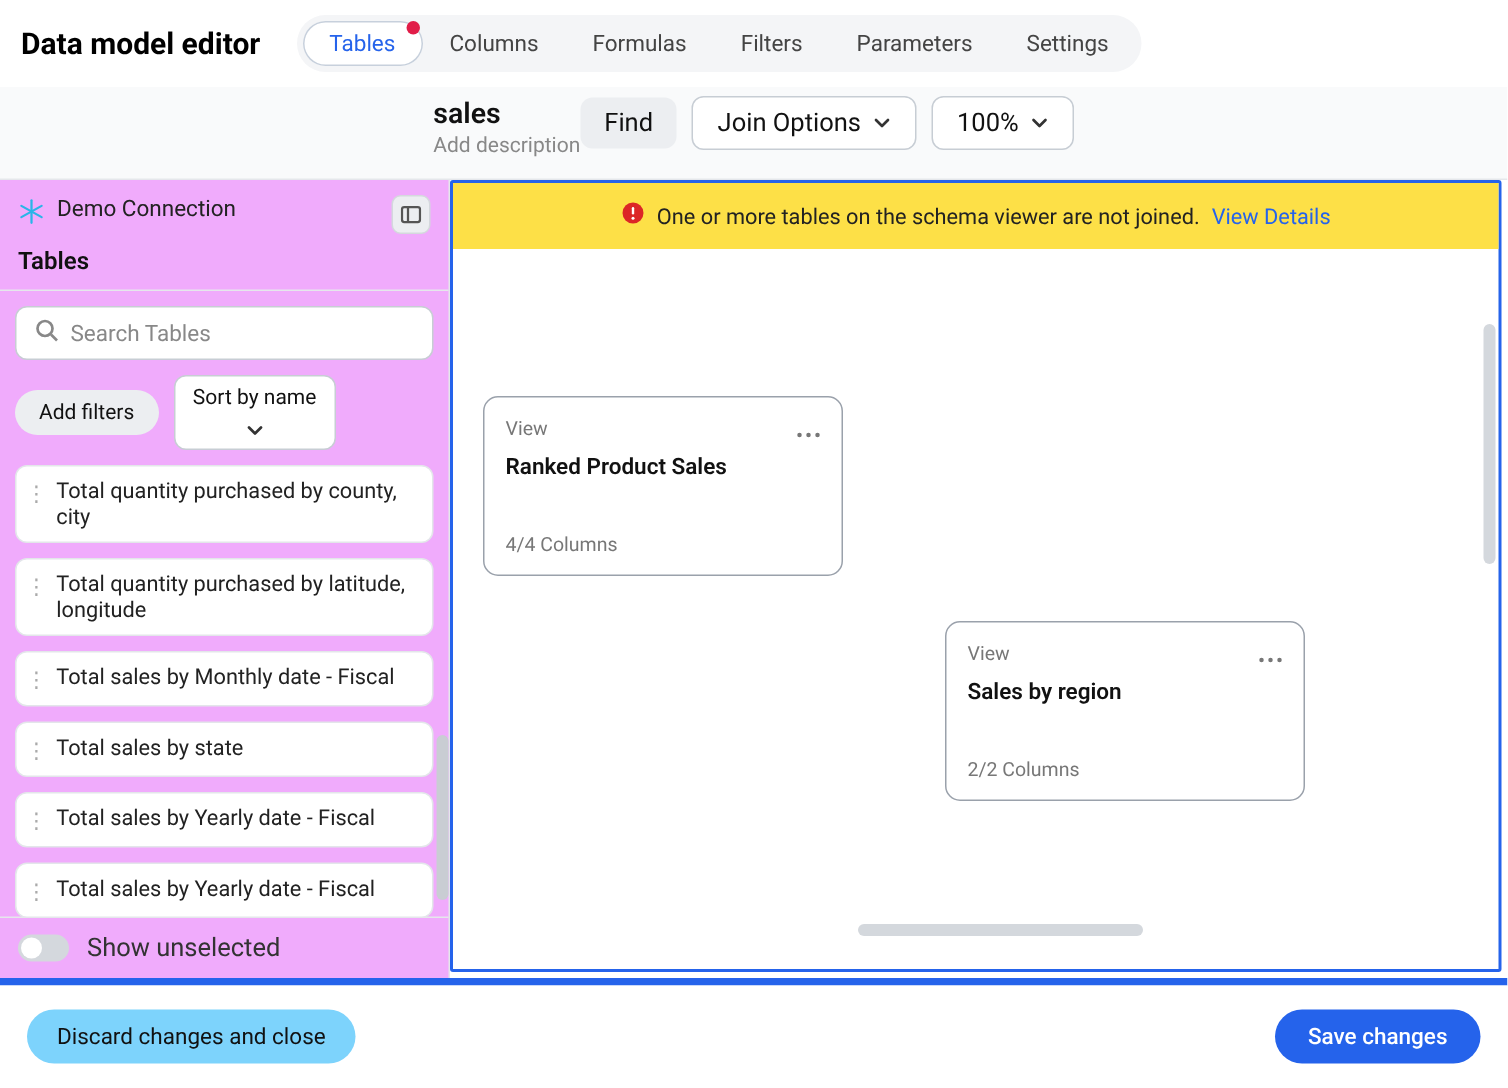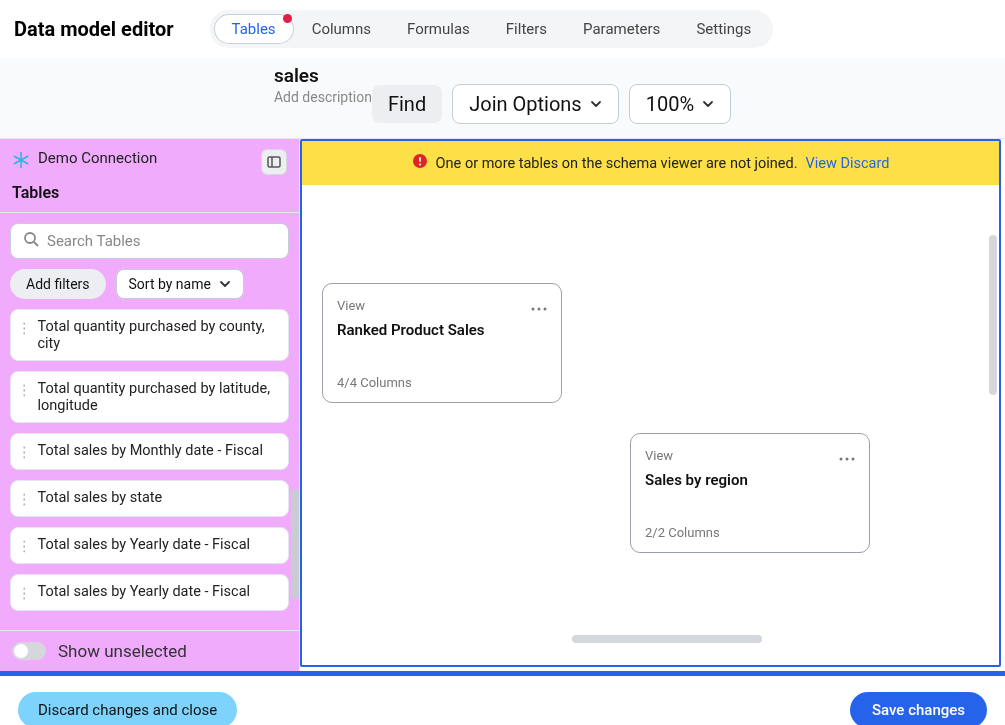--- a/index.html
+++ b/index.html
@@ -12,21 +12,21 @@
       width: 1005px;
       height: 725px;
       background: #fff;
       overflow: hidden;
       position: relative;
     }
     .top-bar {
       display: flex;
       align-items: center;
       padding: 10px 14px;
-      gap: 36px;
+      gap: 24px;
     }
     .app-title {
       font-size: 20px;
       font-weight: 700;
       color: #000;
     }
     .tab-group {
       display: flex;
       align-items: center;
       background: #f4f5f7;
@@ -78,24 +78,23 @@
       display: flex;
       gap: 10px;
       align-items: center;
     }
     .btn {
       display: inline-flex;
       align-items: center;
       gap: 8px;
       padding: 7px 16px;
       border-radius: 8px;
-      font-size: 20px;
+      font-size: 17px;
       cursor: pointer;
       border: none;
-      margin-top: 20px;
     }
     .btn-grey {
       background: #eceef1;
       color: #111;
     }
     .btn-outline {
       background: #fff;
       border: 1px solid #c7cdd4;
       color: #111;
     }
@@ -198,20 +197,21 @@
       display: flex;
       align-items: center;
       gap: 8px;
       border: 1px solid #c7cdd4;
       background: #fff;
       border-radius: 8px;
       padding: 6px 12px;
       font-size: 14px;
       cursor: pointer;
       color: #111;
+      flex-direction: column;
     }
     .table-list {
       flex: 1;
       overflow-y: auto;
       padding: 0 10px 6px 10px;
       position: relative;
     }
     .table-item {
       display: flex;
       align-items: flex-start;
@@ -499,21 +499,21 @@
   <div class="canvas-area">
     <div class="warning-banner">
       <span class="warning-icon">
         <svg width="16" height="16" viewBox="0 0 16 16">
           <circle cx="8" cy="8" r="7" fill="#dc2626"></circle>
           <rect x="7.2" y="4" width="1.6" height="5" fill="#fff" rx="0.8"></rect>
           <circle cx="8" cy="11.5" r="1" fill="#fff"></circle>
         </svg>
       </span>
       <span>One or more tables on the schema viewer are not joined.</span>
-      <span class="warning-link">View Discard</span>
+      <span class="warning-link">View Details</span>
     </div>
     <div class="canvas">
       <div class="node-card" style="left:20px; top:98px;">
         <div class="node-head">
           <span class="node-type">View</span>
           <span class="node-menu">
             <svg width="16" height="4" viewBox="0 0 16 4" fill="#777">
                 <circle cx="2" cy="2" r="1.5"></circle>
                 <circle cx="8" cy="2" r="1.5"></circle>
                 <circle cx="14" cy="2" r="1.5"></circle>

